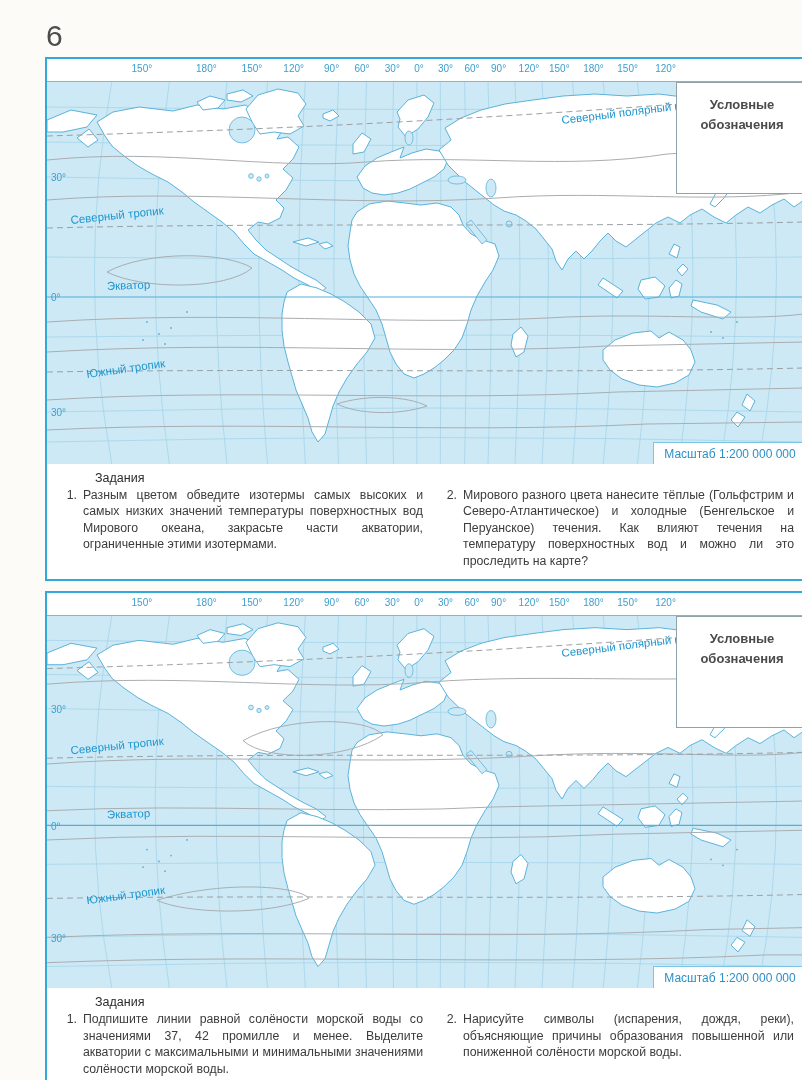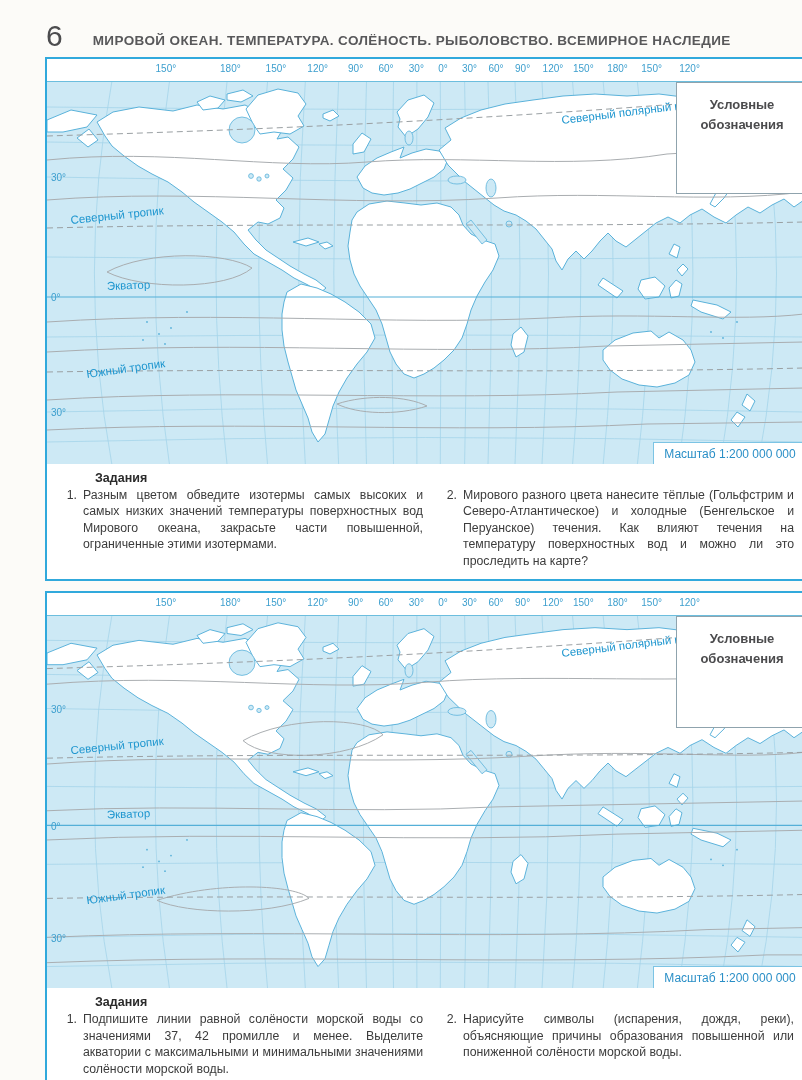--- a/index.html
+++ b/index.html
@@ -10,56 +10,55 @@
   
   .header{height:57px;display:flex;align-items:flex-end;padding-left:46px;box-sizing:border-box;padding-bottom:6px;}
   .page-num{font-size:30px;line-height:1;color:#4c4c4e;font-weight:400;margin-right:30px;}
   .page-title{font-size:13.5px;font-weight:700;color:#58585a;letter-spacing:.4px;padding-bottom:3px;}
 
   
   .panel{position:relative;margin-left:45px;width:763px;border:2px solid #31a9dc;background:#fff;box-sizing:border-box;}
   .panel + .panel{margin-top:10px;}
 
   .lon-strip{position:relative;height:22px;background:#fff;}
-  .lon-label{position:absolute;top:4px;transform:translateX(-50%);font-size:10px;color:#3d9fce;white-space:nowrap;margin-left:24px;}
+  .lon-label{position:absolute;top:4px;transform:translateX(-50%);font-size:10px;color:#3d9fce;white-space:nowrap;}
 
   .map-wrap{position:relative;border-top:1px solid #6cbede;}
   .map-wrap svg{display:block;}
 
   .lat-label{position:absolute;font-size:10px;color:#3d9fce;transform:translateY(-50%);}
   .lat-left{left:4px;}
   .lat-right{left:776px;}
 
   .legend{position:absolute;top:0;left:629px;width:200px;height:112px;background:#fff;
           border:1px solid #8fa3ad;box-sizing:border-box;text-align:left;}
   .legend-title{margin-top:12px;margin-left:0;width:130px;text-align:center;
                 font-size:13px;font-weight:700;color:#4b4b4d;line-height:1.5;}
 
   .scale-box{position:absolute;right:0;bottom:0;left:606px;height:21px;background:#fff;
              border:1px solid #7cc4e4;border-right:none;border-bottom:none;
              font-size:12px;color:#2a8fc7;display:flex;align-items:center;justify-content:center;}
 
   
   .tasks{background:#fff;padding:7px 8px 10px 14px;}
-  .tasks-heading{font-size:12.5px;font-weight:700;color:#2b2b2b;margin-left:34px;margin-bottom:2px;}
+  .tasks-heading{font-size:12.5px;font-weight:400;color:#2b2b2b;margin-left:34px;margin-bottom:2px;}
   .tasks-cols{display:flex;gap:18px;}
   .task{display:flex;font-size:12.3px;line-height:1.34;color:#3c3c3c;}
   .task-1{width:362px;flex:0 0 auto;}
   .task-2{flex:1 1 auto;padding-right:4px;}
   .task-num{width:22px;flex:0 0 auto;text-align:right;padding-right:6px;box-sizing:border-box;}
   .task-text{flex:1;text-align:justify;}
 </style>
 </head>
 <body>
 
 <div class="page">
 
   <div class="header">
     <span class="page-num">6</span>
-    <span class="page-title">МИРОВОЙ ОКЕАН. ТЕМПЕРАТУРА. СОЛЁНОСТЬ. РЫБОЛОВСТВО. ВСЕМИРНОЕ НАСЛЕДИЕ</span>
   </div>
 
   <section class="panel">
     <div class="lon-strip">
         <span class="lon-label" style="left: 12.5%;">150°</span>
         <span class="lon-label" style="left: 21%;">180°</span>
         <span class="lon-label" style="left: 27%;">150°</span>
         <span class="lon-label" style="left: 32.5%;">120°</span>
         <span class="lon-label" style="left: 37.5%;">90°</span>
         <span class="lon-label" style="left: 41.5%;">60°</span>
@@ -187,21 +186,21 @@
         <span class="lat-label lat-left" style="top: 330px;">30°</span>
         <span class="lat-label lat-right" style="top: 95px;">30</span>
         <span class="lat-label lat-right" style="top: 215px;">0</span>
         <span class="lat-label lat-right" style="top: 330px;">30</span>
       </div>
     <div class="tasks">
       <div class="tasks-heading">Задания</div>
       <div class="tasks-cols">
         <div class="task task-1">
           <span class="task-num">1.</span>
-          <span class="task-text">Разным цветом обведите изотермы самых высоких и самых низких значений температуры поверхностных вод Мирового океана, закрасьте части повышенной, ограниченные этими изотермами.</span>
+          <span class="task-text">Разным цветом обведите изотермы самых высоких и самых низких значений температуры поверхностных вод Мирового океана, закрасьте части акватории, ограниченные этими изотермами.</span>
         </div>
         <div class="task task-2">
           <span class="task-num">2.</span>
           <span class="task-text">Мирового разного цвета нанесите тёплые (Гольфстрим и Северо-Атлантическое) и холодные (Бенгельское и Перуанское) течения. Как влияют течения на температуру поверхностных вод и можно ли это проследить на карте?</span>
         </div>
       </div>
     </div>
   </section>
 
   <section class="panel">

